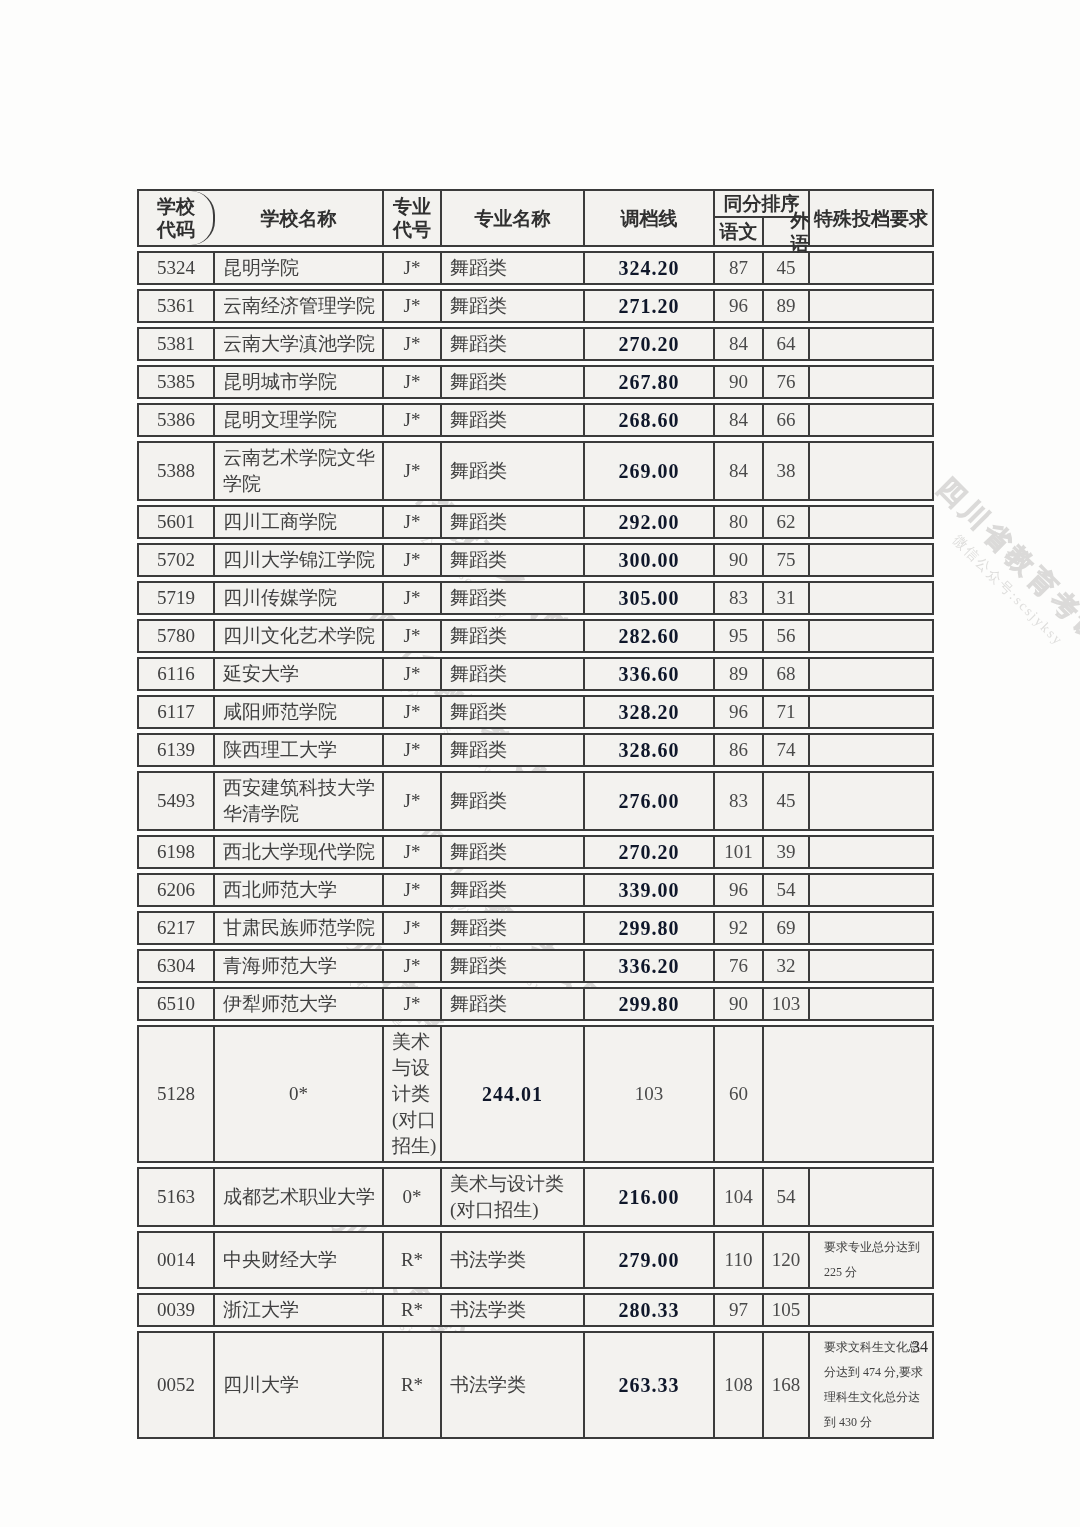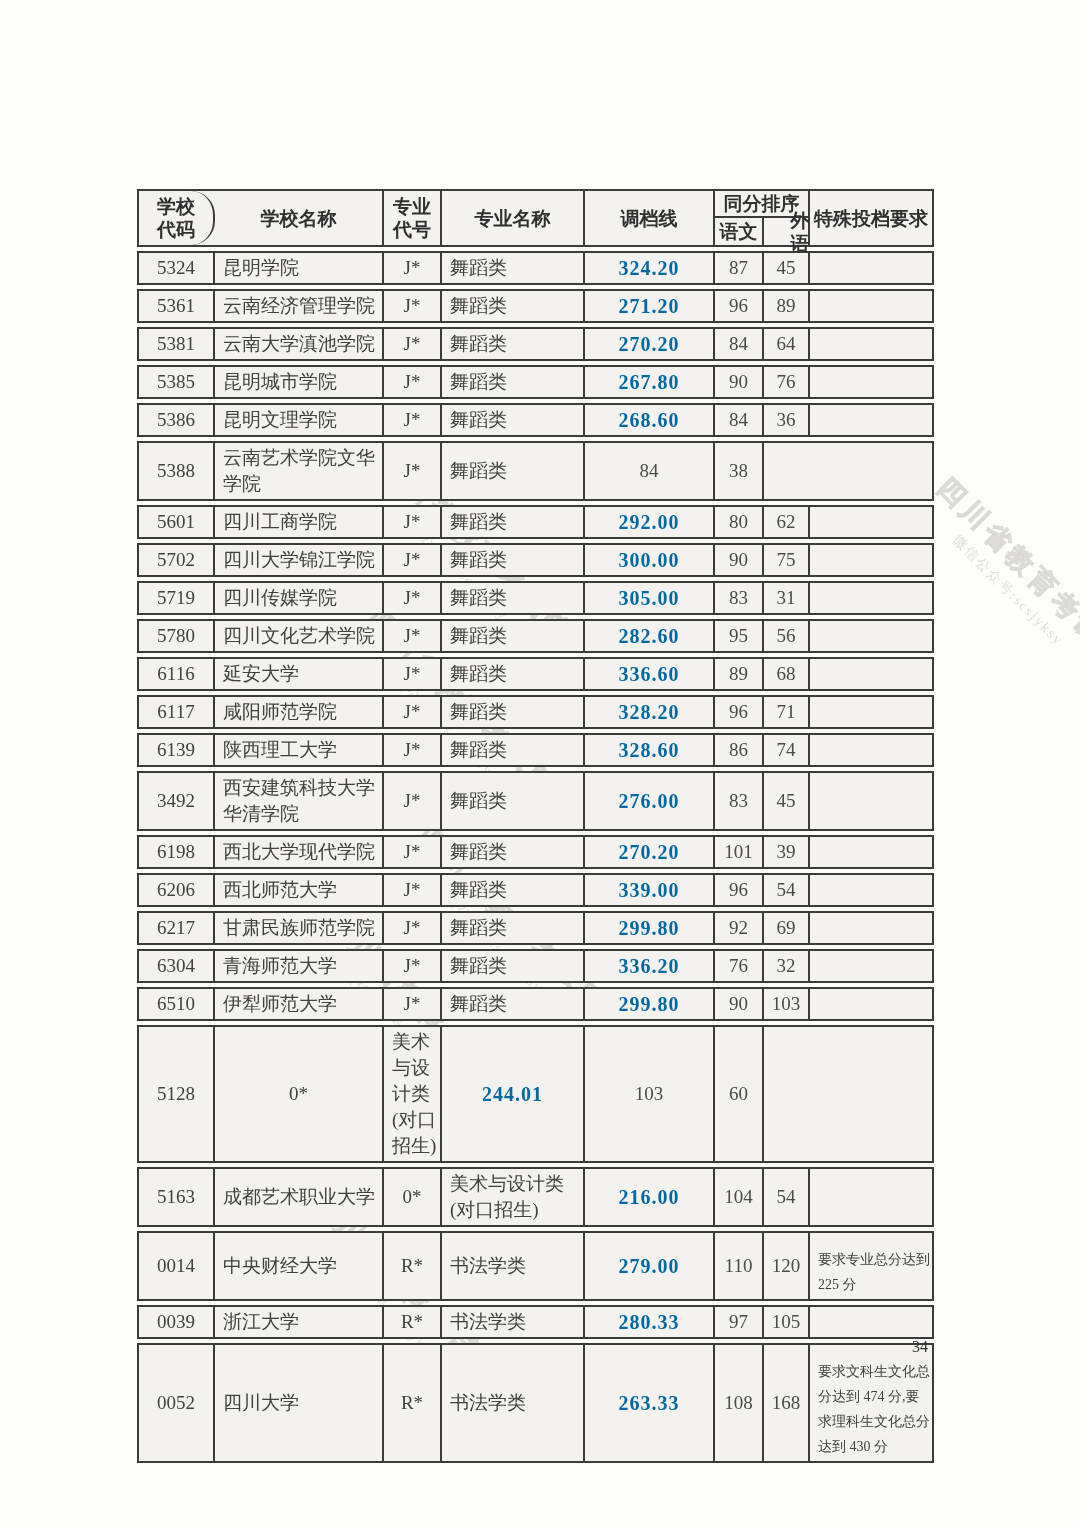--- a/index.html
+++ b/index.html
@@ -51,22 +51,22 @@
   .td {
     display:flex; align-items:center; justify-content:center;
     border-right:2px solid #3b3b3b; box-sizing:border-box;
     font-size:19px; line-height:26px; color:#414141;
     padding:2px 3px; text-align:center; white-space:pre-line;
   }
   .td:last-child { border-right:none; }
   .c-school, .c-major, .c-note {
     justify-content:flex-start; text-align:left; padding-left:8px;
   }
-  .c-note { font-size:14px; line-height:25px; padding-left:8px; padding-right:2px;margin-top:12px; }
-  .c-cutoff { font-weight:700; color:#0369a1; font-size:20px; letter-spacing:1px; }
+  .c-note { font-size:12px; line-height:25px; padding-left:14px; padding-right:2px; }
+  .c-cutoff { font-weight:700; color:#0f172a; font-size:20px; letter-spacing:1px; }
   .c-yw, .c-wy { color:#4a4a4a; }
   
   .page-num {
     position:absolute; left:912px; top:1338px; z-index:2;
     font-size:16px; color:#333333;
   }
 </style>
 </head>
 <body>
 
@@ -154,28 +154,29 @@
           <div class="td c-wy">76</div>
           <div class="td c-note"></div>
         </div>
         <div class="trow">
           <div class="td c-code">5386</div>
           <div class="td c-school">昆明文理学院</div>
           <div class="td c-mcode">J*</div>
           <div class="td c-major">舞蹈类</div>
           <div class="td c-cutoff">268.60</div>
           <div class="td c-yw">84</div>
-          <div class="td c-wy">36</div>
+          <div class="td c-wy">66</div>
           <div class="td c-note"></div>
         </div>
         <div class="trow">
           <div class="td c-code">5388</div>
           <div class="td c-school">云南艺术学院文华学院</div>
           <div class="td c-mcode">J*</div>
           <div class="td c-major">舞蹈类</div>
+          <div class="td c-cutoff">269.00</div>
           <div class="td c-yw">84</div>
           <div class="td c-wy">38</div>
           <div class="td c-note"></div>
         </div>
         <div class="trow">
           <div class="td c-code">5601</div>
           <div class="td c-school">四川工商学院</div>
           <div class="td c-mcode">J*</div>
           <div class="td c-major">舞蹈类</div>
           <div class="td c-cutoff">292.00</div>
@@ -237,21 +238,21 @@
           <div class="td c-code">6139</div>
           <div class="td c-school">陕西理工大学</div>
           <div class="td c-mcode">J*</div>
           <div class="td c-major">舞蹈类</div>
           <div class="td c-cutoff">328.60</div>
           <div class="td c-yw">86</div>
           <div class="td c-wy">74</div>
           <div class="td c-note"></div>
         </div>
         <div class="trow">
-          <div class="td c-code">3492</div>
+          <div class="td c-code">5493</div>
           <div class="td c-school">西安建筑科技大学华清学院</div>
           <div class="td c-mcode">J*</div>
           <div class="td c-major">舞蹈类</div>
           <div class="td c-cutoff">276.00</div>
           <div class="td c-yw">83</div>
           <div class="td c-wy">45</div>
           <div class="td c-note"></div>
         </div>
         <div class="trow">
           <div class="td c-code">6198</div>

